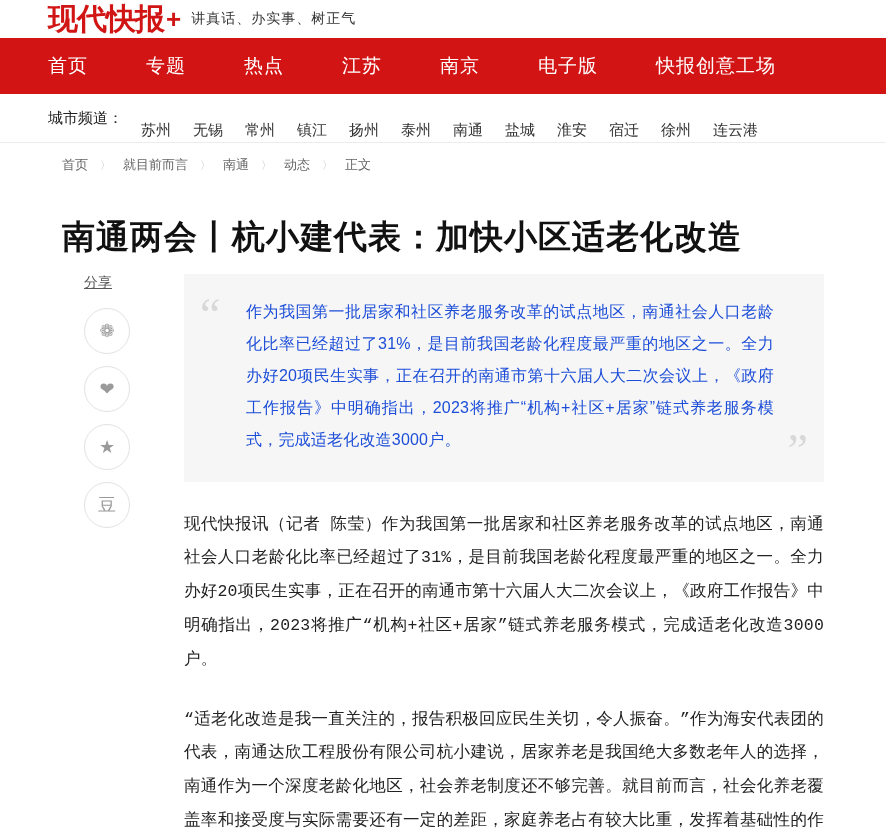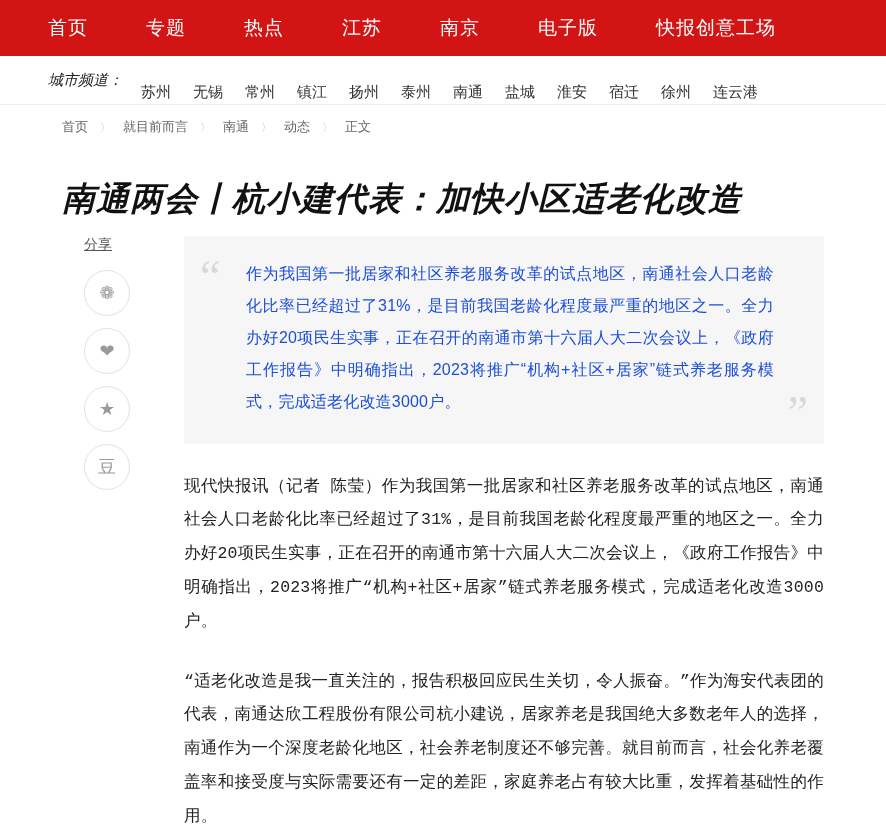--- a/index.html
+++ b/index.html
@@ -74,21 +74,20 @@
     align-items: center;
     padding-left: 48px;
     border-bottom: 1px solid #ececec;
     background: #fff;
   }
   .city-label {
     font-size: 15px;
     color: #222;
     margin-right: 18px;
     white-space: nowrap;
-    font-style: italic;
   }
   .city-bar a {
     font-size: 15px;
     color: #333;
     text-decoration: none;
     margin-right: 22px;
     white-space: nowrap;
     margin-top: 25px;
   }
 
@@ -117,21 +116,20 @@
     padding: 0 62px 0 62px;
   }
   .headline {
     font-family: "Liberation Serif", serif;
     font-size: 33px;
     font-weight: bold;
     color: #111;
     letter-spacing: 1px;
     margin: 28px 0 0 0;
     line-height: 1.35;
-    font-style: italic;
   }
 
   .meta-row {
     display: flex;
     align-items: center;
     margin-top: 38px;
     padding-left: 122px;
     font-size: 13px;
     color: #888;
     height: 20px;
@@ -214,20 +212,25 @@
     margin: 26px 0 0 0;
     letter-spacing: 0.2px;
     font-family: Liberation Mono, monospace;
   }
 </style>
 </head>
 <body>
 
 <div class="page">
 
+  <div class="logo-bar">
+    <span class="logo-text">现代快报</span>
+    <span class="logo-plus">+</span>
+    <span class="logo-slogan">讲真话、办实事、树正气</span>
+  </div>
 
   <div class="nav-red">
     <a href="#">首页</a>
     <a href="#">专题</a>
     <a href="#">热点</a>
     <a href="#">江苏</a>
     <a href="#">南京</a>
     <a href="#">电子版</a>
     <a href="#">快报创意工场</a>
   </div>

